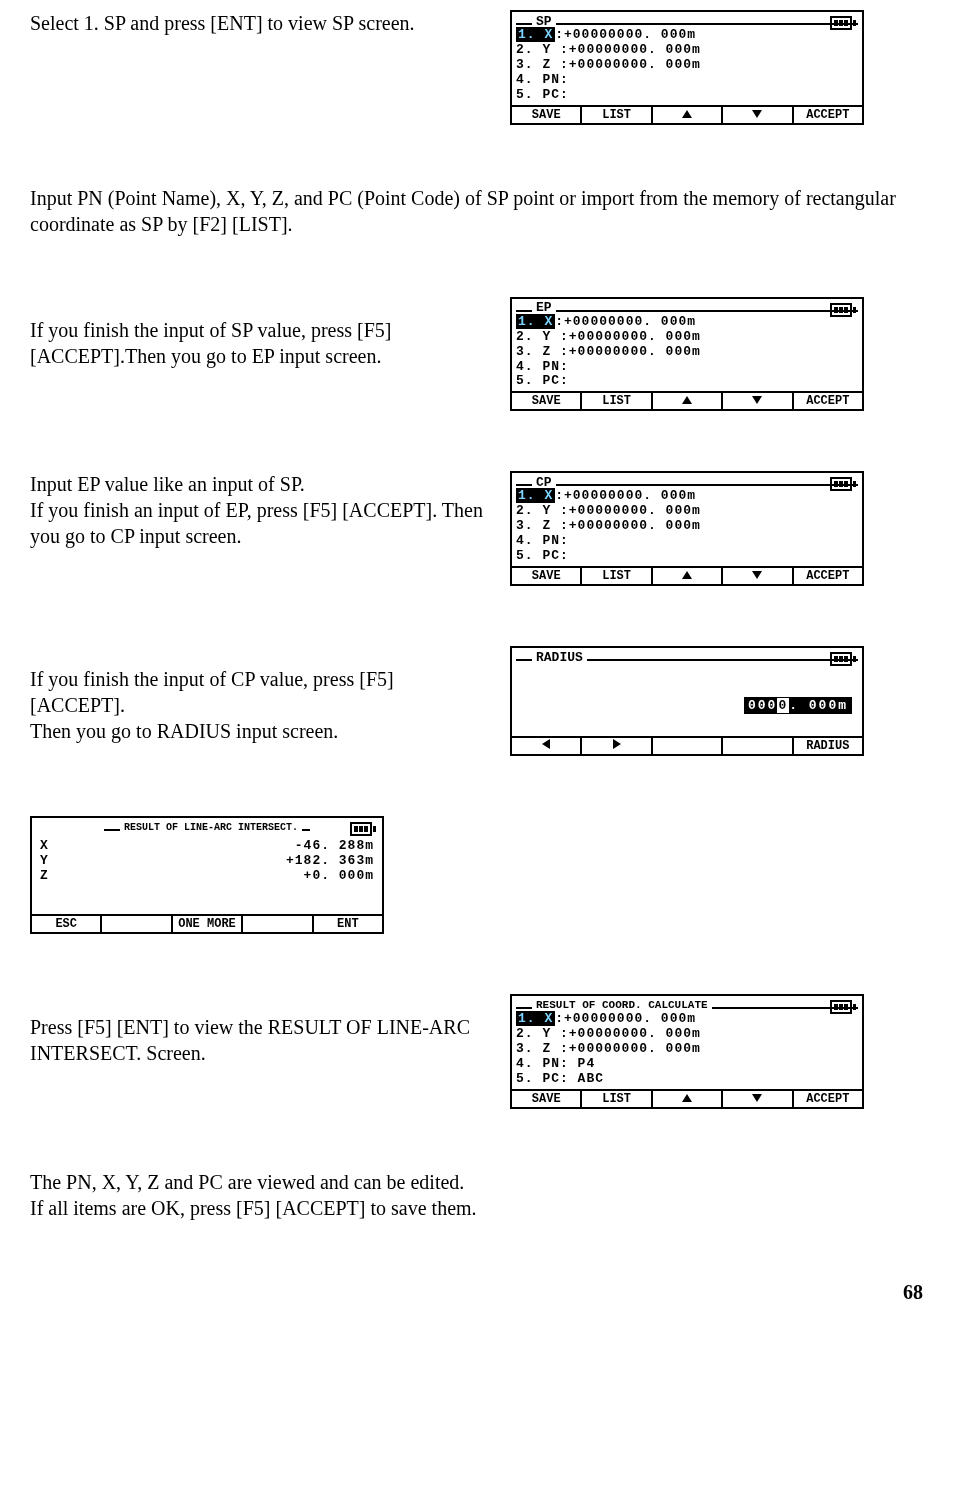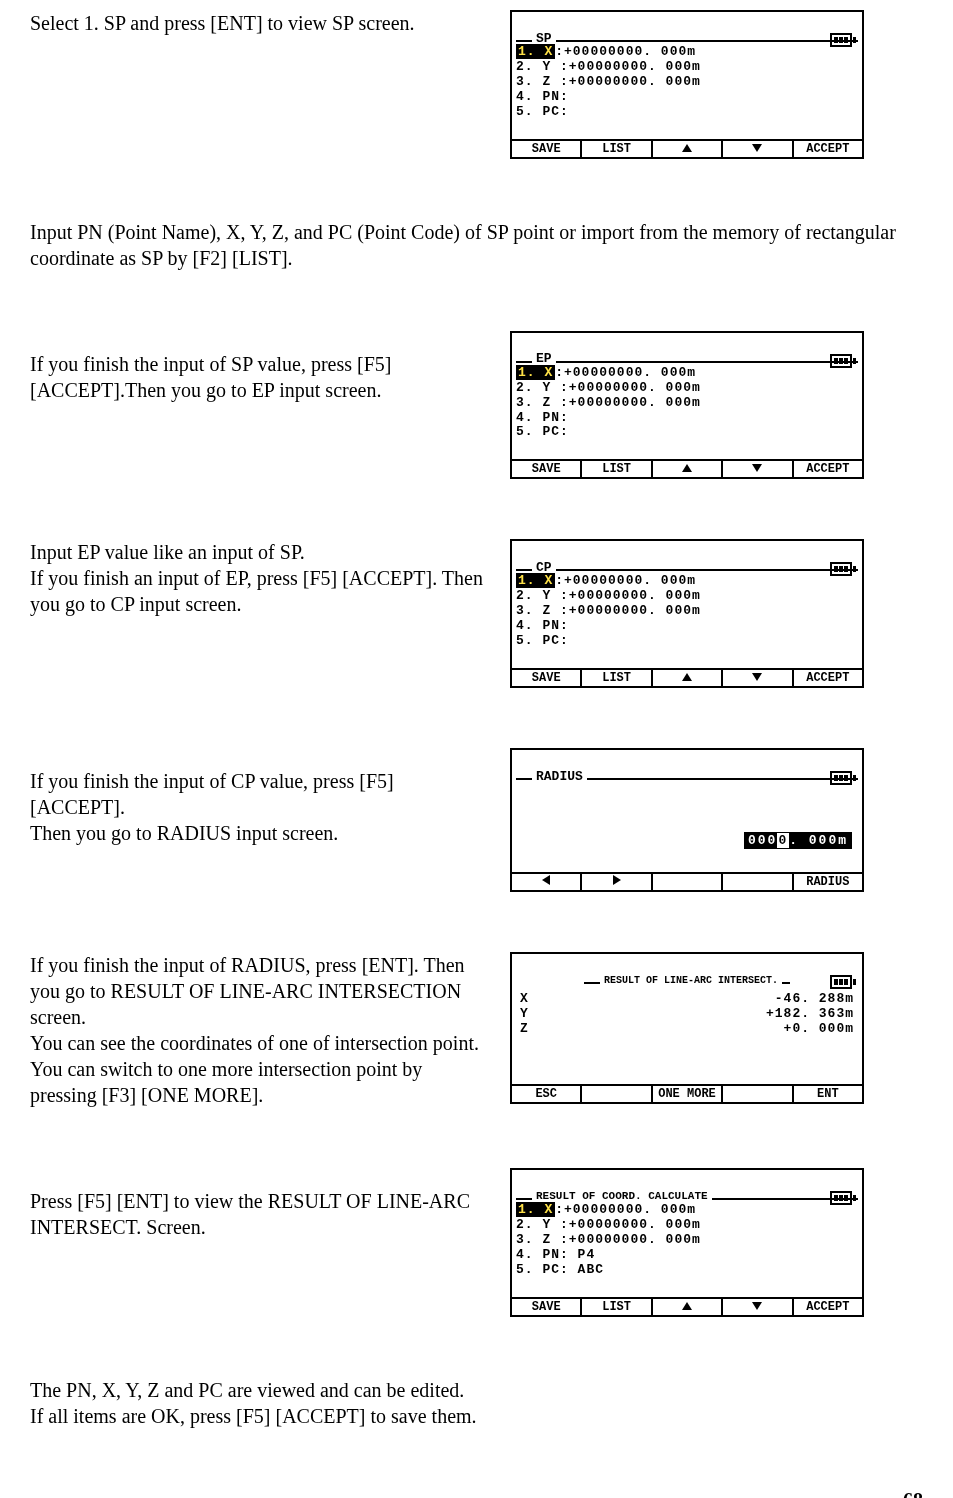--- a/index.html
+++ b/index.html
@@ -31,21 +31,21 @@
       border: 2px solid black;
       width: 350px;
       font-family: "Courier New", monospace;
       font-weight: bold;
       font-size: 13px;
       background: white;
       flex-shrink: 0;
       position: relative;
     }
     .lcd-inner {
-      padding: 19px 4px;
+      padding: 2px 4px;
     }
     .lcd-title-row {
       display: flex;
       align-items: center;
       justify-content: center;
       position: relative;
       height: 14px;
     }
     .lcd-title {
       font-weight: bold;
@@ -93,21 +93,21 @@
       width: 4px;
       background: black;
     }
     .lcd-row {
       white-space: pre;
       line-height: 1.15;
       letter-spacing: 1px;
     }
     .lcd-row .hl {
       background: black;
-      color: #fde047;
+      color: #7dd3fc;
       padding: 0 2px;
       text-align: right;
     }
     .softkeys {
       display: flex;
       border-top: 2px solid black;
     }
     .softkey {
       flex: 1;
       border-right: 2px solid black;
@@ -144,21 +144,21 @@
       border-top: 5px solid transparent;
       border-bottom: 5px solid transparent;
       border-left: 8px solid black;
     }
     .radius-body {
       min-height: 70px;
       position: relative;
     }
     .radius-value-row {
       position: absolute;
-      bottom: 4px;
+      bottom: 20px;
       right: 6px;
       background: black;
       color: white;
       padding: 1px 4px;
       letter-spacing: 2px;
     }
     .radius-value-row .cursor {
       background: white;
       color: black;
       padding: 0 1px;
@@ -317,21 +317,20 @@
         <div class="softkey"><span class="arrow left-arr"></span></div>
         <div class="softkey"><span class="arrow right-arr"></span></div>
         <div class="softkey"></div>
         <div class="softkey"></div>
         <div class="softkey">RADIUS</div>
       </div>
   </div>
 </div>
 
 <div class="step">
-  <div class="step-text narrow" id="s6text">If you finish the input of RADIUS, press [ENT]. Then you go to RESULT OF LINE-ARC INTERSECTION screen.<br>You can see the coordinates of one of intersection point. You can switch to one more intersection point by pressing [F3] [ONE MORE].</div>
   <div class="lcd">
     <div class="lcd-inner">
       <div class="lcd-title-row">
         <span class="line-l short"></span>
         <span class="lcd-title" style="font-size:10px">RESULT OF LINE-ARC INTERSECT.</span>
         <span class="line-r" style="flex:0 0 8px"></span>
         <span class="batt">
             <span class="batt-fill">
               <span></span>
               <span></span>

